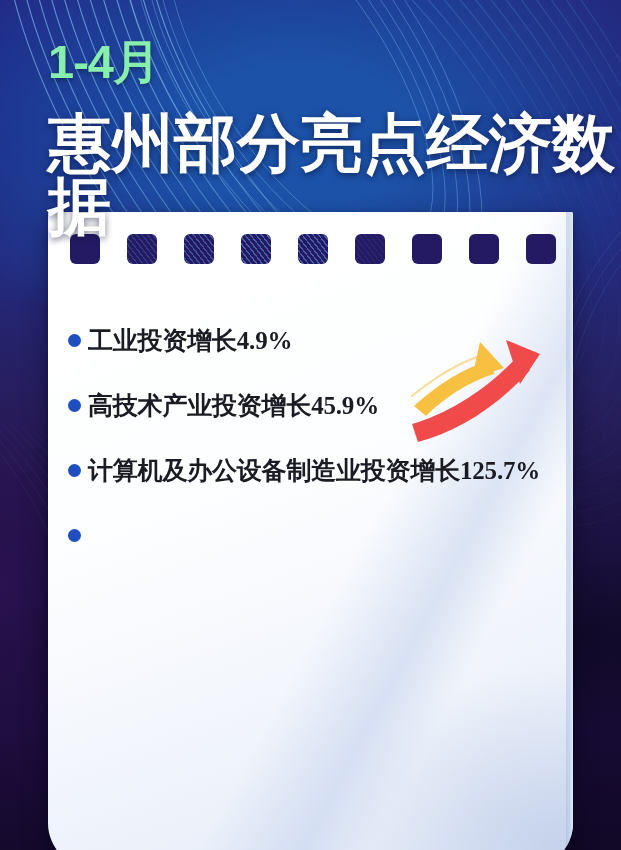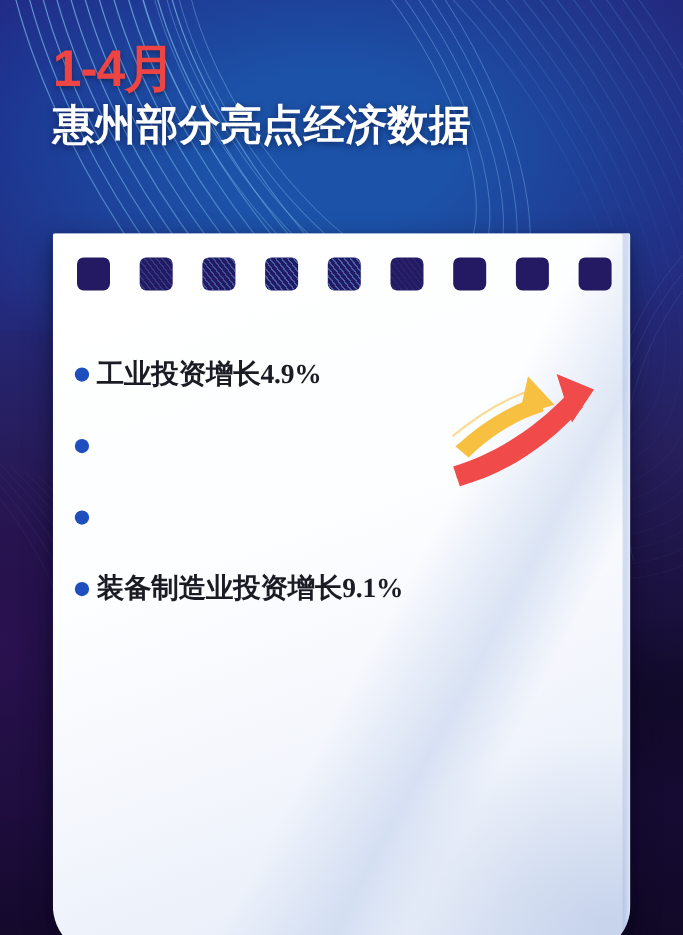--- a/index.html
+++ b/index.html
@@ -42,31 +42,31 @@
   .bg-svg { position:absolute; inset:0; }
 
   
   .header { position:absolute; left:48px; top:38px; z-index:6; }
   .kicker {
     font-family:"Liberation Sans", sans-serif;
     font-weight:bold;
     font-size:47px;
     line-height:1.0;
     letter-spacing:-1px;
-    color:#ef4444;
+    color:#86efac;
     text-shadow:0 2px 5px rgba(0,0,0,0.35);
   }
   .headline {
-    font-family:Liberation Sans, sans-serif;
+    font-family:Liberation Mono, monospace;
     font-weight:bold;
-    font-size:38px;
+    font-size:63px;
     line-height:1.0;
     letter-spacing:0px;
     color:#ffffff;
-    margin-top:10px;
+    margin-top:32px;
     text-shadow:0 2px 7px rgba(4,8,40,0.55);
   }
 
   
   .card {
     position:absolute;
     left:48px; top:212px;
     width:525px; height:657px;
     z-index:5;
     border-radius:2px 2px 46px 46px;
@@ -292,28 +292,29 @@
         </div>
     </div>
 
     <div class="list">
       <div class="item">
         <span class="bullet"></span>
         <span class="item-text">工业投资增长4.9%</span>
       </div>
       <div class="item">
         <span class="bullet"></span>
+        <span class="item-text">高技术产业投资增长45.9%</span>
+      </div>
+      <div class="item">
+        <span class="bullet"></span>
+        <span class="item-text">计算机及办公设备制造业投资增长125.7%</span>
       </div>
       <div class="item">
         <span class="bullet"></span>
       </div>
-      <div class="item">
-        <span class="bullet"></span>
-        <span class="item-text">装备制造业投资增长9.1%</span>
-      </div>
     </div>
   </div>
 
   <svg class="arrows" width="150" height="110" viewBox="0 0 150 110">
 
     <path d="M 12 58 C 34 40, 58 24, 86 16" fill="none" stroke="#f8c040" stroke-opacity="0.55" stroke-width="2" stroke-linecap="round"></path>
 
     <path d="M 14 68 C 36 48, 62 30, 92 22 L 94 36 C 68 44, 44 60, 26 78 Z" fill="#f8c040"></path>
 
     <path d="M 80 4 L 104 30 L 72 40 Z" fill="#f8c040"></path>

